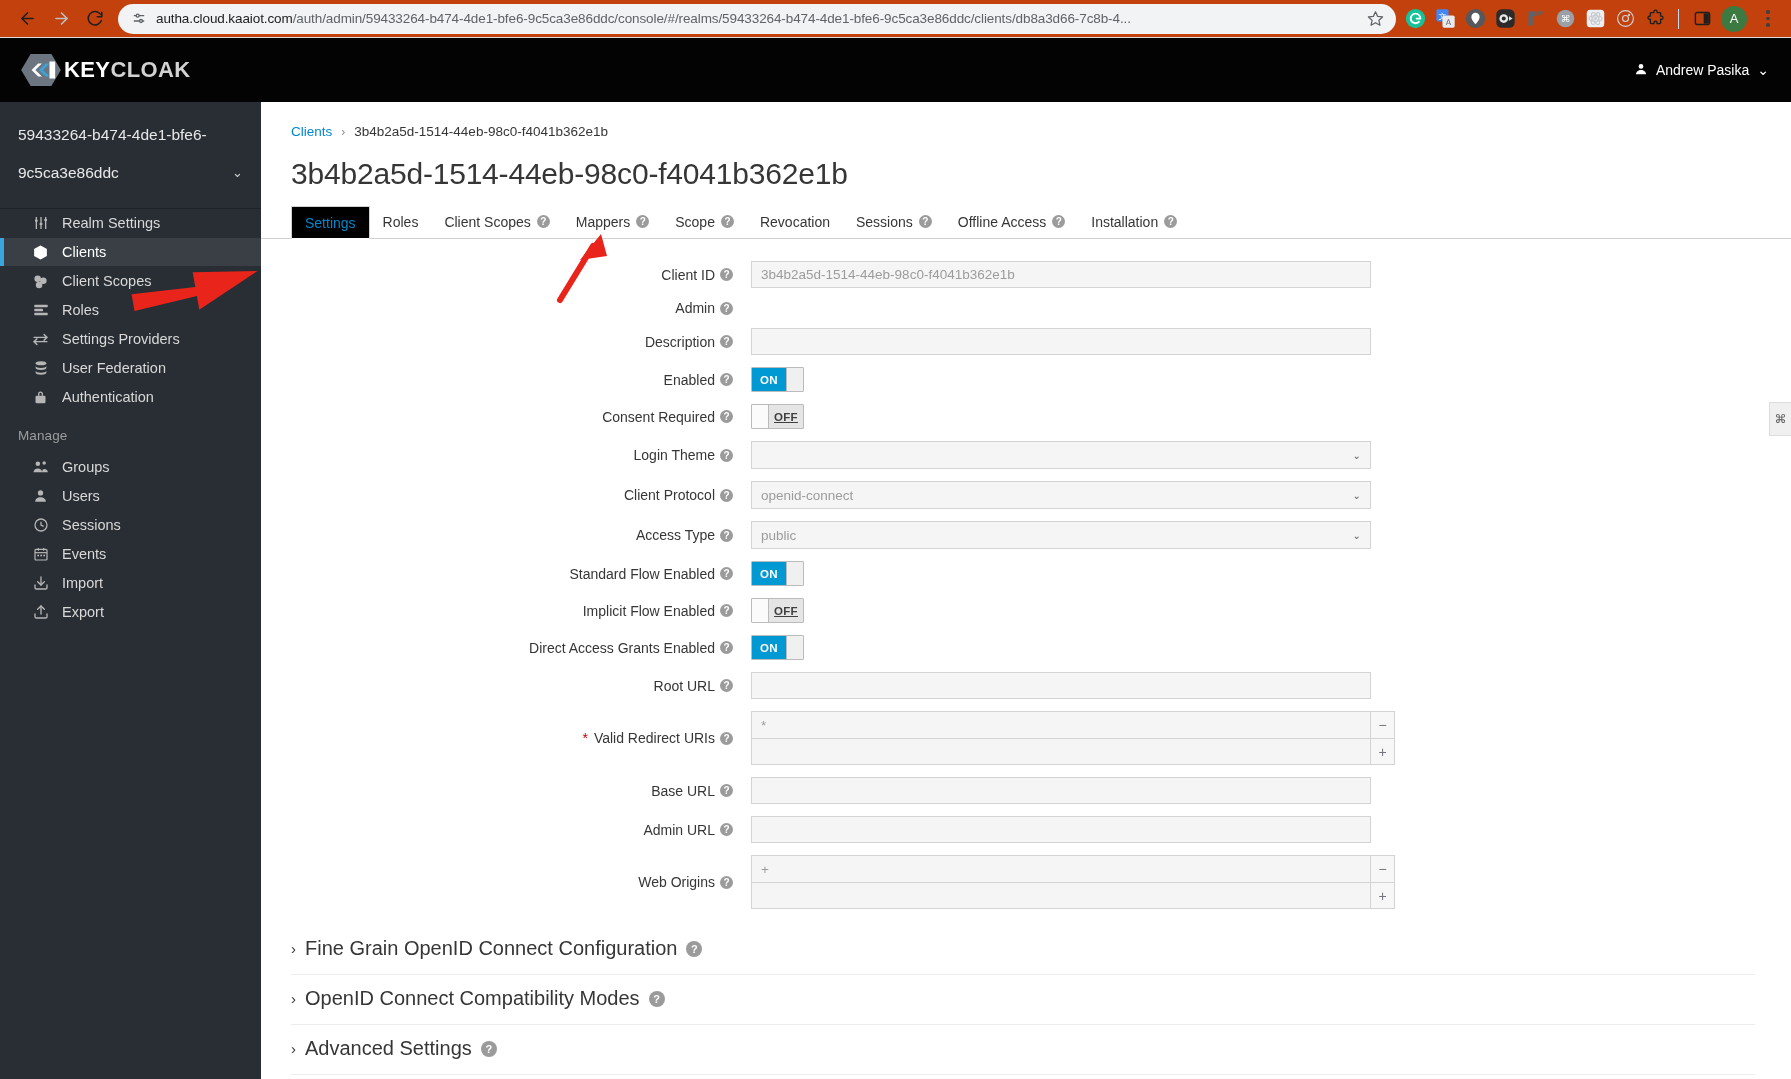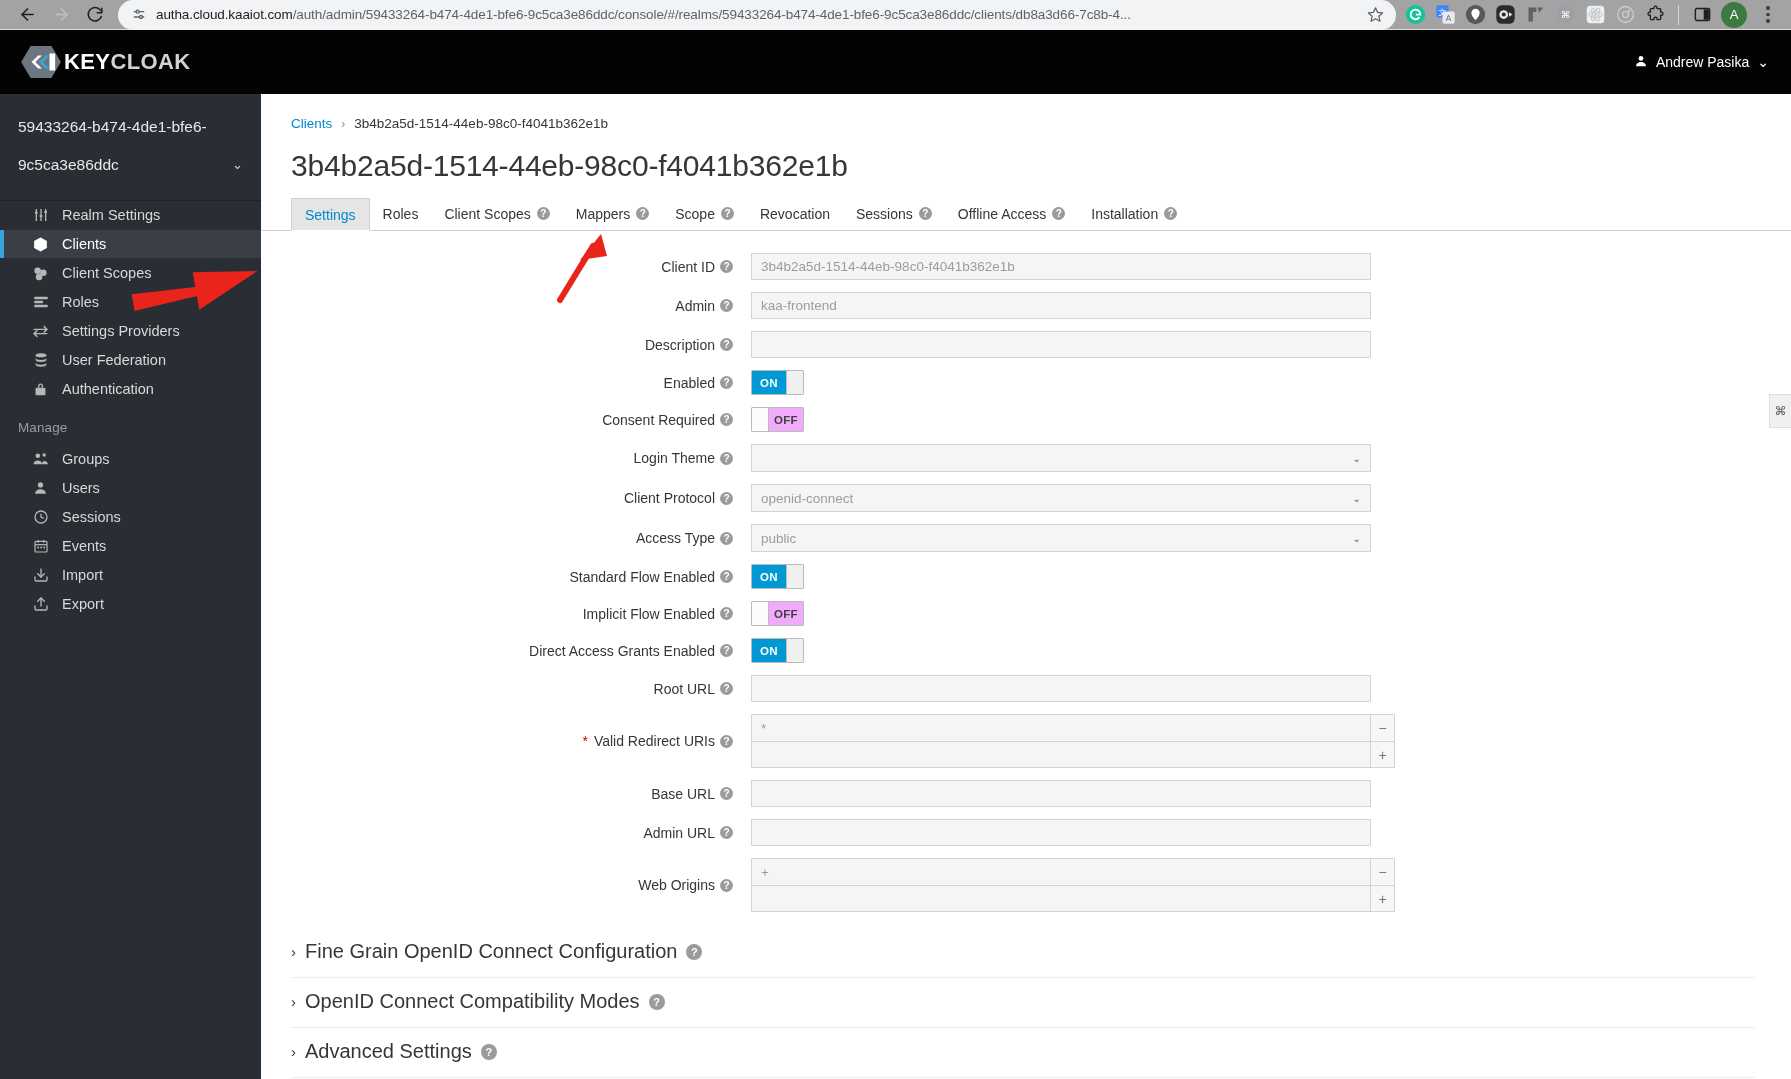--- a/index.html
+++ b/index.html
@@ -4,21 +4,21 @@
 <style>
   * { box-sizing: border-box; margin: 0; padding: 0; }
   html, body {
     width: 1791px; height: 1079px;
     font-family: "Liberation Sans", sans-serif;
     overflow: hidden; background: #fff;
   }
 
   
   .browser-bar {
-    height: 30px; background: #a3a3a3; display: flex; align-items: center;
+    height: 38px; background: #c2410c; display: flex; align-items: center;
     padding: 0 10px; gap: 0; border-bottom: 1px solid #dddddd;
     position: relative;
   }
   .nav-btn {
     width: 34px; height: 34px; border-radius: 50%; display: flex;
     align-items: center; justify-content: center; color: #1f1f1f; flex: 0 0 auto;
   }
   .nav-btn.disabled { color: #bdc1c6; }
   .nav-btn svg { display: block; }
 
@@ -113,21 +113,21 @@
 
   .tabs {
     display: flex; align-items: flex-end; padding-left: 30px;
     border-bottom: 1px solid #d1d1d1; height: 34px;
   }
   .tab {
     display: flex; align-items: center; gap: 6px; padding: 0 13px; height: 33px;
     font-size: 14px; color: #363636; position: relative; background: transparent;
   }
   .tab.active {
-    color: #0088ce; background: #e5e5e5; border: 1px solid #d1d1d1;
+    color: #0088ce; background: #000000; border: 1px solid #d1d1d1;
     border-bottom: 1px solid #fff; margin-bottom: -1px; border-radius: 1px;
   }
   .hq {
     width: 13px; height: 13px; border-radius: 50%; background: #9b9b9b;
     color: #fff; font-size: 10px; display: inline-flex; align-items: center;
     justify-content: center; font-weight: bold; flex: 0 0 13px;
   }
 
   
   .form { padding: 22px 0 0 0; }
@@ -159,21 +159,21 @@
     width: 53px; height: 25px; display: flex; border: 1px solid #bbbbbb;
     border-radius: 1px; overflow: hidden;
   }
   .toggle .lbl {
     flex: 1 1 auto; display: flex; align-items: center; justify-content: center;
     font-size: 11.5px; font-weight: bold; letter-spacing: 0.3px;
   }
   .toggle .knob { width: 17px; flex: 0 0 17px; background: #f0f0f0; }
   .toggle.on .lbl { background: #0099d3; color: #ffffff; }
   .toggle.on .knob { border-left: 1px solid #bbb; }
-  .toggle.off .lbl { background: #f0abfc; color: #3f3f3f; }
+  .toggle.off .lbl { background: #e5e5e5; color: #3f3f3f; text-decoration: underline; }
   .toggle.off { flex-direction: row; }
   .toggle.off .knob { order: -1; border-right: 1px solid #bbb; background: #fbfbfb; }
 
   
   .multi { display: flex; flex-direction: column; }
   .multi-row { display: flex; align-items: stretch; }
   .multi-row .inp { border-bottom: none; }
   .multi-row:last-child .inp { border-bottom: 1px solid #d4d4d4; }
   .mv-btn {
     width: 24px; flex: 0 0 24px; background: #f7f7f7; border: 1px solid #d4d4d4;
@@ -550,23 +550,20 @@
           </div>
           <div class="fctrl">
             <div class="inp">3b4b2a5d-1514-44eb-98c0-f4041b362e1b</div>
           </div>
         </div>
         <div class="frow">
           <div class="flabel">
             <span>Admin</span>
             <span class="hq">?</span>
           </div>
-          <div class="fctrl">
-            <div class="inp">kaa-frontend</div>
-          </div>
         </div>
         <div class="frow">
           <div class="flabel">
             <span>Description</span>
             <span class="hq">?</span>
           </div>
           <div class="fctrl">
             <div class="inp"></div>
           </div>
         </div>

